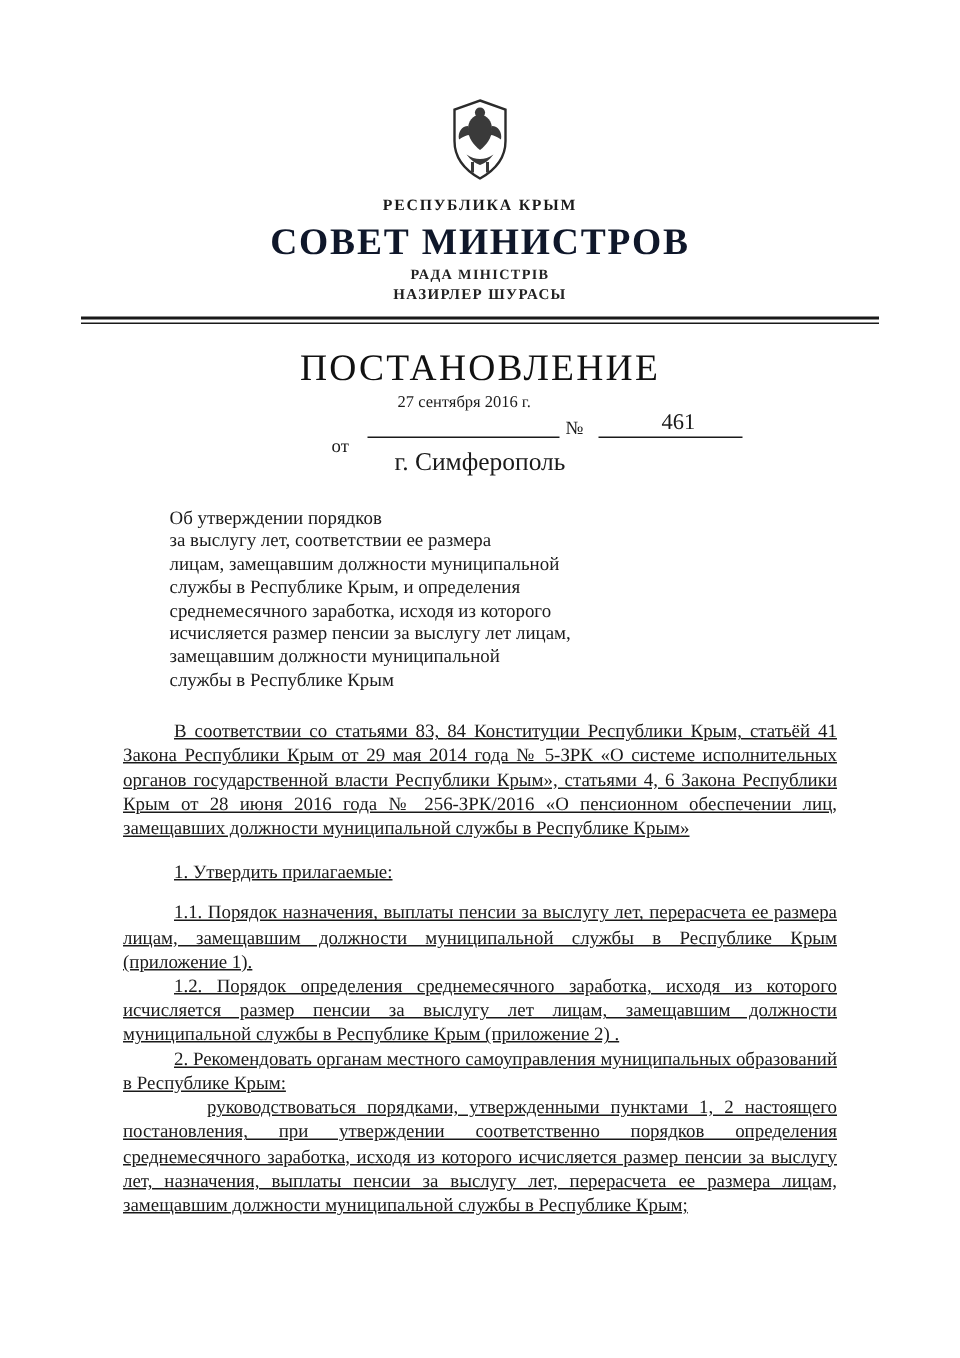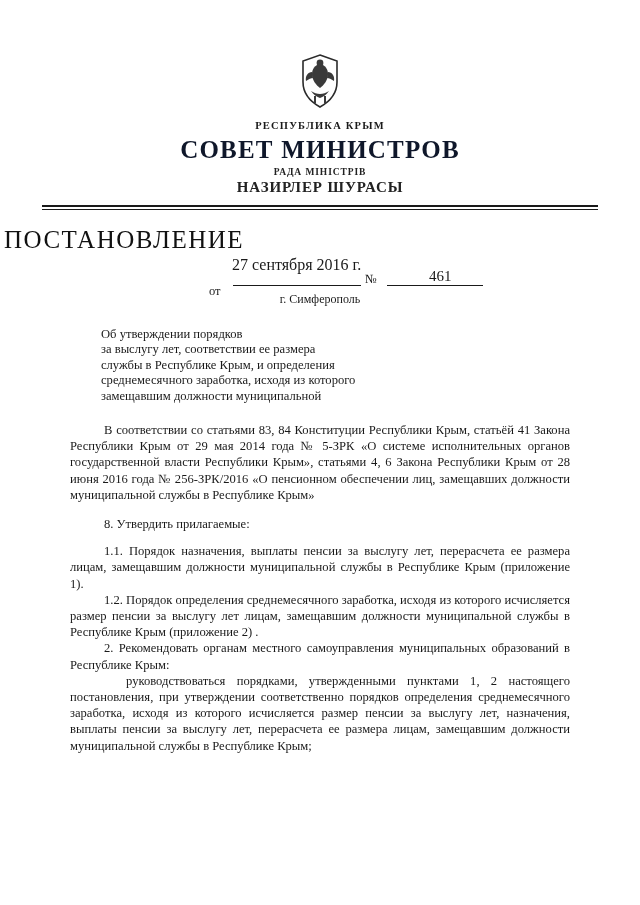--- a/index.html
+++ b/index.html
@@ -11,21 +11,21 @@
     width: 640px;
     height: 905px;
     font-family: "Liberation Serif", serif;
     color: #1a1a1a;
     position: relative;
     overflow: hidden;
   }
   .page {
     width: 640px;
     height: 680px;
-    padding: 4px;
+    padding: 16px;
     box-sizing: border-box;
     position: relative;
   }
 
   
   .emblem-wrap {
     text-align: center;
     padding-top: 48px;
     height: 62px;
   }
@@ -57,21 +57,21 @@
   .org-sub {
     text-align: center;
     font-size: 9.5px;
     font-weight: bold;
     letter-spacing: 0.9px;
     margin-top: 3px;
     color: #222;
   }
   .org-sub2 {
     text-align: center;
-    font-size: 15px;
+    font-size: 10px;
     font-weight: bold;
     letter-spacing: 0.9px;
     margin-top: 2px;
     color: #222;
   }
   .rule-double {
     margin: 9px 38px 0 38px;
     border-top: 2.2px solid #1a1a1a;
     height: 3px;
     position: relative;
@@ -79,36 +79,37 @@
   .rule-double:after {
     content: "";
     position: absolute;
     left: 0; right: 0;
     top: 2px;
     border-top: 1px solid #1a1a1a;
   }
 
   
   .doctype {
+    text-align: center;
     font-size: 25px;
     letter-spacing: 1.5px;
     margin-top: 16px;
     color: #111;
   }
   .dateline {
     width: 100%;
     margin-top: 2px;
     position: relative;
     height: 34px;
   }
   .dateline .date-text {
     position: absolute;
-    left: 228px;
+    left: 249px;
     top: 0;
-    font-size: 16px;
+    font-size: 11px;
   }
   .dateline .num-text {
     position: absolute;
     left: 425px;
     top: 12px;
     font-size: 15px;
   }
   .dateline .ot-row {
     position: absolute;
     top: 16px;
@@ -135,21 +136,21 @@
   }
   .dateline .line2 {
     position: absolute;
     left: 178px;
     top: 13px;
     width: 96px;
     border-bottom: 1px solid #1a1a1a;
   }
   .city {
     text-align: center;
-    font-size: 12px;
+    font-size: 17px;
     margin-top: 2px;
   }
 
   
   .subject {
     margin: 20px 0 0 97px;
     width: 360px;
     font-size: 12.6px;
     line-height: 15.4px;
     color: #1a1a1a;
@@ -161,20 +162,21 @@
     margin: 18px 66px 0 66px;
     font-size: 12.6px;
     line-height: 16.2px;
     text-align: justify;
   }
   .body p {
     margin: 0 0 0 0;
     text-indent: 34px;
     text-align: justify;
     text-justify: inter-word;
+    text-decoration: underline;
   }
   .body p.tight { margin-top: 0; }
   .body p.gap { margin-top: 13px; }
   .body p.gap-sm { margin-top: 11px; }
   .body .bold { font-weight: bold; }
   .body p.sub-indent { text-indent: 56px; }
 </style>
 </head>
 <body>
 
@@ -221,30 +223,33 @@
       <span class="nosign">№</span>
       <span class="line2"></span>
     </span>
   </div>
 
   <div class="city">г. Симферополь</div>
 
   <div class="subject">
     <div>Об утверждении порядков</div>
     <div>за выслугу лет, соответствии ее размера</div>
+    <div>лицам, замещавшим должности муниципальной</div>
     <div>службы в Республике Крым, и определения</div>
     <div>среднемесячного заработка, исходя из которого</div>
+    <div>исчисляется размер пенсии за выслугу лет лицам,</div>
     <div>замещавшим должности муниципальной</div>
+    <div>службы в Республике Крым</div>
   </div>
 
   <div class="body">
     <p class="gap">В соответствии со статьями 83, 84 Конституции Республики Крым, статьёй 41 Закона Республики Крым от 29 мая 2014 года № 5-ЗРК «О системе исполнительных органов государственной власти Республики Крым», статьями 4, 6 Закона Республики Крым от 28 июня 2016 года № 256-ЗРК/2016 «О пенсионном обеспечении лиц, замещавших должности муниципальной службы в Республике Крым»</p>
 
 
-    <p class="gap">8.  Утвердить прилагаемые:</p>
+    <p class="gap">1.  Утвердить прилагаемые:</p>
 
     <p class="gap-sm">1.1.  Порядок назначения, выплаты пенсии за выслугу лет, перерасчета ее размера лицам, замещавшим должности муниципальной службы в Республике Крым (приложение 1).</p>
 
     <p class="tight">1.2.  Порядок определения среднемесячного заработка, исходя из которого исчисляется размер пенсии за выслугу лет лицам, замещавшим должности муниципальной службы в Республике Крым (приложение 2) .</p>
 
     <p class="tight">2. Рекомендовать органам местного самоуправления муниципальных образований в Республике Крым:</p>
 
     <p class="tight sub-indent">руководствоваться порядками, утвержденными пунктами 1, 2 настоящего постановления, при утверждении соответственно порядков определения среднемесячного заработка, исходя из которого исчисляется размер пенсии за выслугу лет, назначения, выплаты пенсии за выслугу лет, перерасчета ее размера лицам, замещавшим должности муниципальной службы в Республике Крым;</p>
   </div>
 

